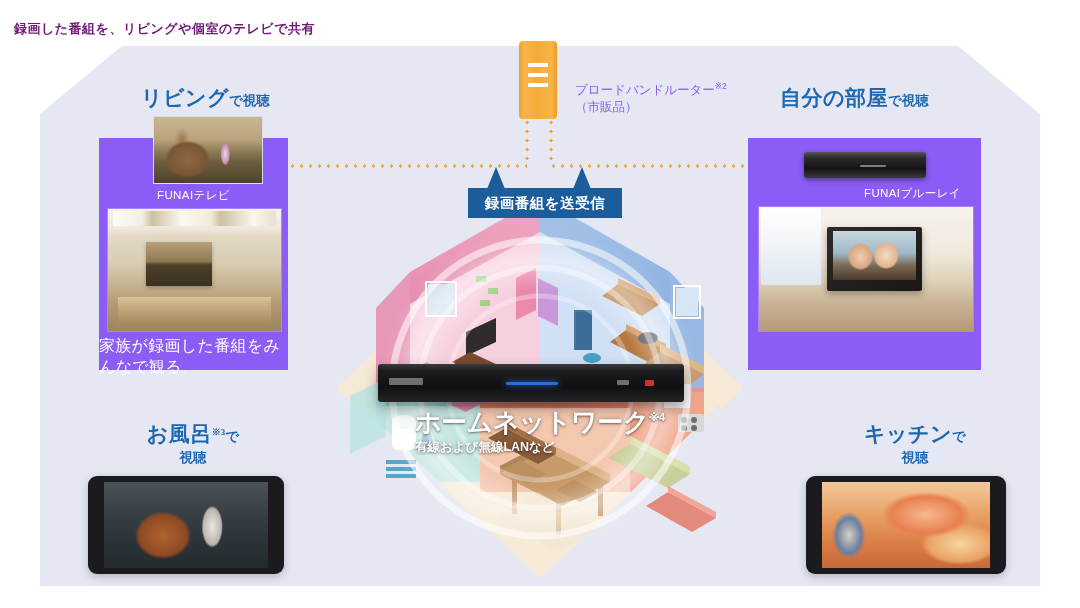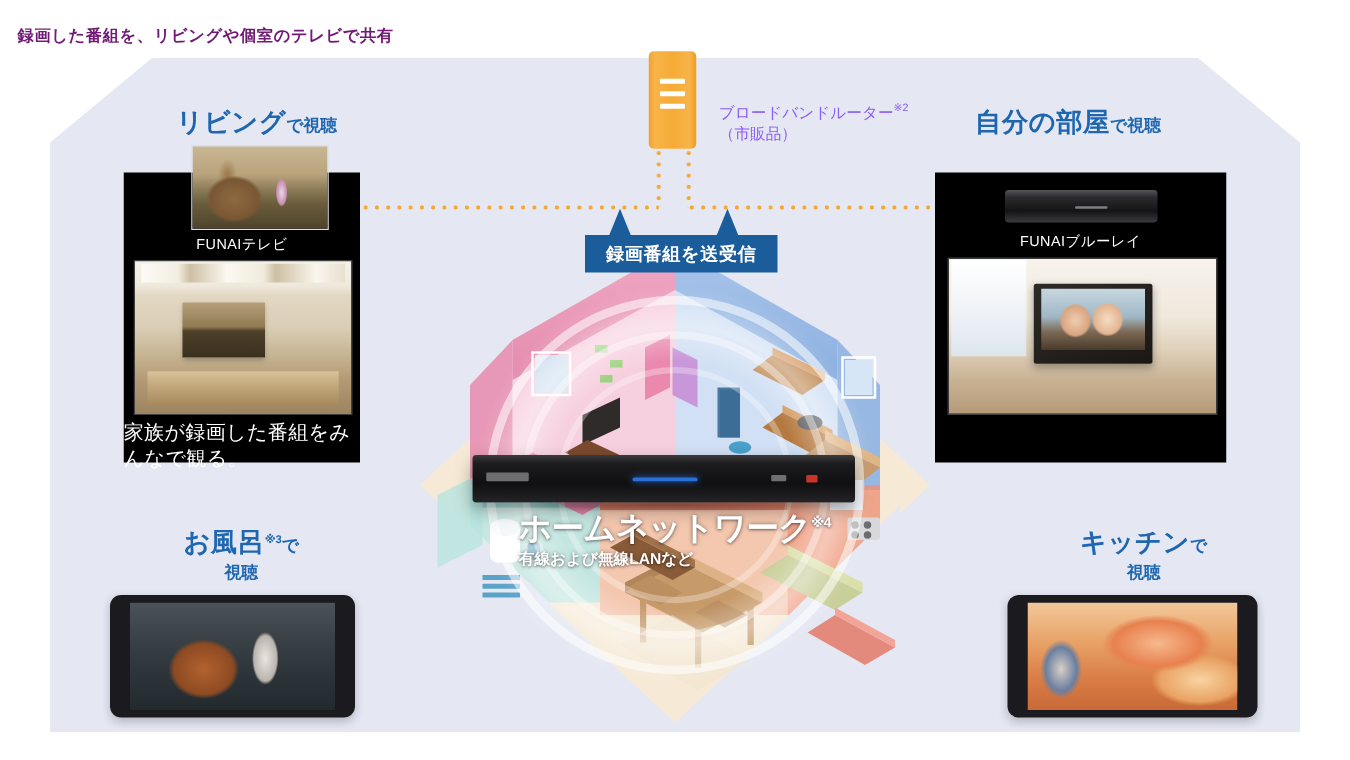--- a/index.html
+++ b/index.html
@@ -25,21 +25,21 @@
   }
 
   
   .plan{position:absolute;left:330px;top:192px;width:420px;height:390px;}
   .iso{
     position:absolute;left:0;top:0;width:100%;height:100%;
   }
 
   
   .panel{
-    position:absolute;background:#000000;box-sizing:border-box;
+    position:absolute;background:#8b5cf6;box-sizing:border-box;
   }
   .panel.left{left:99px;top:138px;width:189px;height:232px;}
   .panel.right{left:748px;top:138px;width:233px;height:232px;}
 
   .panel-topimg{
     position:absolute;overflow:hidden;background:#3a3328;
     border:1px solid #d9dde8;
   }
   .panel-label{
     position:absolute;width:100%;text-align:center;
@@ -396,32 +396,32 @@
   <div class="zone-title" style="left:780px;top:84px;">
     <span class="big">自分の部屋</span><span class="small">で視聴</span>
   </div>
 
   <div class="panel right">
     <div style="position:absolute;left:56px;top:14px;width:122px;height:26px;border-radius:3px;
                 background:linear-gradient(180deg,#55555a 0%,#2c2c30 22%,#141416 64%,#3a3a3e 100%);
                 box-shadow:0 2px 5px rgba(0,0,0,.4);">
       <div style="position:absolute;left:56px;top:13px;width:26px;height:2px;background:#7d7d82;border-radius:1px;"></div>
     </div>
-    <div class="panel-label" style="top:48px;">FUNAIブルーレイ</div>
+    <div class="panel-label" style="top:48px;margin-left:48px;">FUNAIブルーレイ</div>
     <div class="panel-photo" style="left:10px;top:68px;width:214px;height:124px;">
       <div class="ph-bedroom">
         <div class="ph-bedwin"></div>
         <div class="ph-bedtv">
           <div class="ph-bedtv-pic"></div>
         </div>
       </div>
     </div>
   </div>
 
-  <div class="zone-title center" style="left:108px;top:420px;width:170px;">
+  <div class="zone-title center" style="left:108px;top:420px;width:170px;font-family:Liberation Serif, serif;">
     <span class="big">お風呂</span><span class="sup">※3</span><span class="small">で</span>
     <span class="line2">視聴</span>
   </div>
   <div class="phone" style="left:88px;top:476px;width:196px;height:98px;">
     <div class="screen">
       <div class="ph-action"></div>
     </div>
   </div>
 
   <div class="zone-title center" style="left:830px;top:420px;width:170px;">

